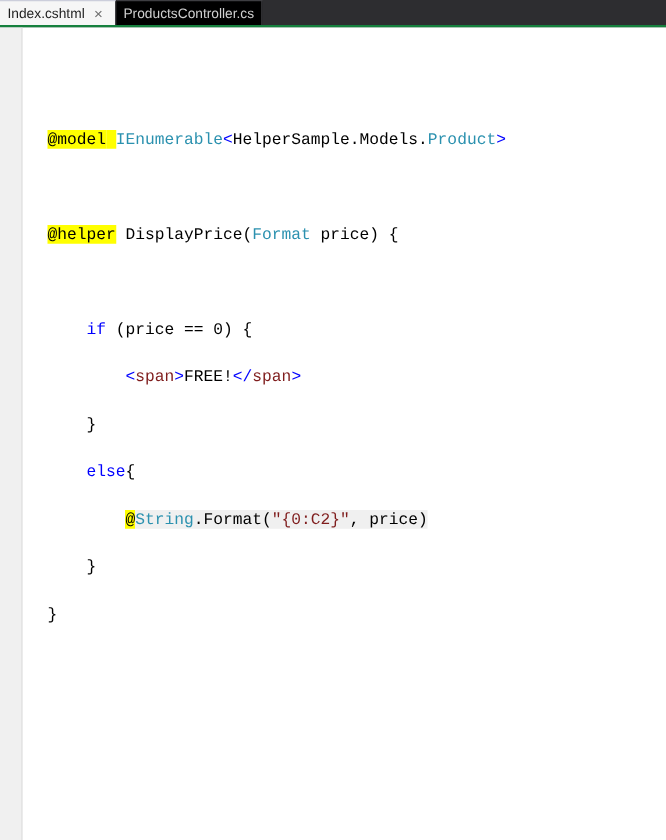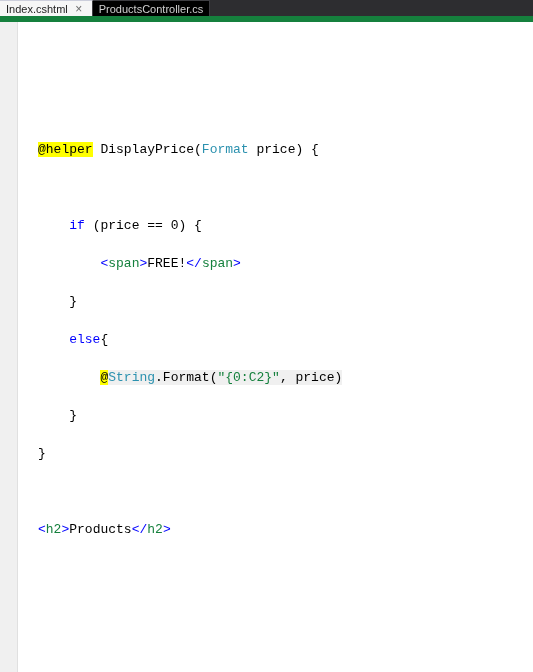--- a/index.html
+++ b/index.html
@@ -9,21 +9,21 @@
     background: #ffffff;
     width: 533px;
     height: 672px;
     overflow: hidden;
   }
   .tab-bar {
     background: #2d2d30;
     height: 22px;
     display: flex;
     align-items: stretch;
-    border-bottom: 6px solid #15803d;
+    border-bottom: 2px solid #15803d;
   }
   .tab {
     display: flex;
     align-items: center;
     padding: 0 6px;
     font-family: 'Segoe UI', Tahoma, sans-serif;
     font-size: 11px;
     color: #d0d0d0;
     background: #000000;
     cursor: pointer;
@@ -64,21 +64,21 @@
   }
   .code-area {
     margin-left: 18px;
     padding-left: 20px;
   }
   .line { height: 19px; }
   
   .kw      { color: #0000ff; }
   .type    { color: #2b91af; }
   .text    { color: #000000; }
-  .tag     { color: #15803d; text-align: right; }
+  .tag     { color: #7f1d1d; text-align: right; }
   .angle   { color: #0000ff; }
   .yellow  { background: #ffff00; }
   .razorbg { background: #f0f0f0; }
   .razorhl { background: #ffff00; }
 </style>
 </head>
 <body>
 
 <div class="tab-bar">
   <div class="tab active">
@@ -86,32 +86,32 @@
     <span class="tab-close">×</span>
   </div>
   <div class="tab">
     <span>ProductsController.cs</span>
   </div>
 </div>
 
 <div class="editor">
   <div class="gutter-left"></div>
   <div class="code-area">
+<div class="line"><span class="yellow">@model</span><span class="yellow"> </span><span class="type">IEnumerable</span><span class="angle">&lt;</span><span class="text">HelperSample.Models.</span><span class="type">Product</span><span class="angle">&gt;</span></div>
 <div class="line"></div>
 <div class="line"><span class="yellow">@helper</span><span class="text"> DisplayPrice(</span><span class="type">Format</span><span class="text"> price) {</span></div>
 <div class="line"></div>
 <div class="line">    <span class="kw">if</span><span class="text"> (price == 0) {</span></div>
 <div class="line">        <span class="angle">&lt;</span><span class="tag">span</span><span class="angle">&gt;</span><span class="text">FREE!</span><span class="angle">&lt;/</span><span class="tag">span</span><span class="angle">&gt;</span></div>
 <div class="line">    <span class="text">}</span></div>
 <div class="line">    <span class="kw">else</span><span class="text">{</span></div>
 <div class="line">        <span class="razorhl">@</span><span class="razorbg"><span class="type">String</span><span class="text">.Format(</span><span class="tag">"{0:C2}"</span><span class="text">, price)</span></span></div>
 <div class="line">    <span class="text">}</span></div>
 <div class="line"><span class="text">}</span></div>
 <div class="line"></div>
-<div class="line"><span class="angle">&lt;</span><span class="tag">h2</span><span class="angle">&gt;</span><span class="text">Products</span><span class="angle">&lt;/</span><span class="tag">h2</span><span class="angle">&gt;</span></div>
 <div class="line"></div>
 
 
 
 
 
 
 
 
 

